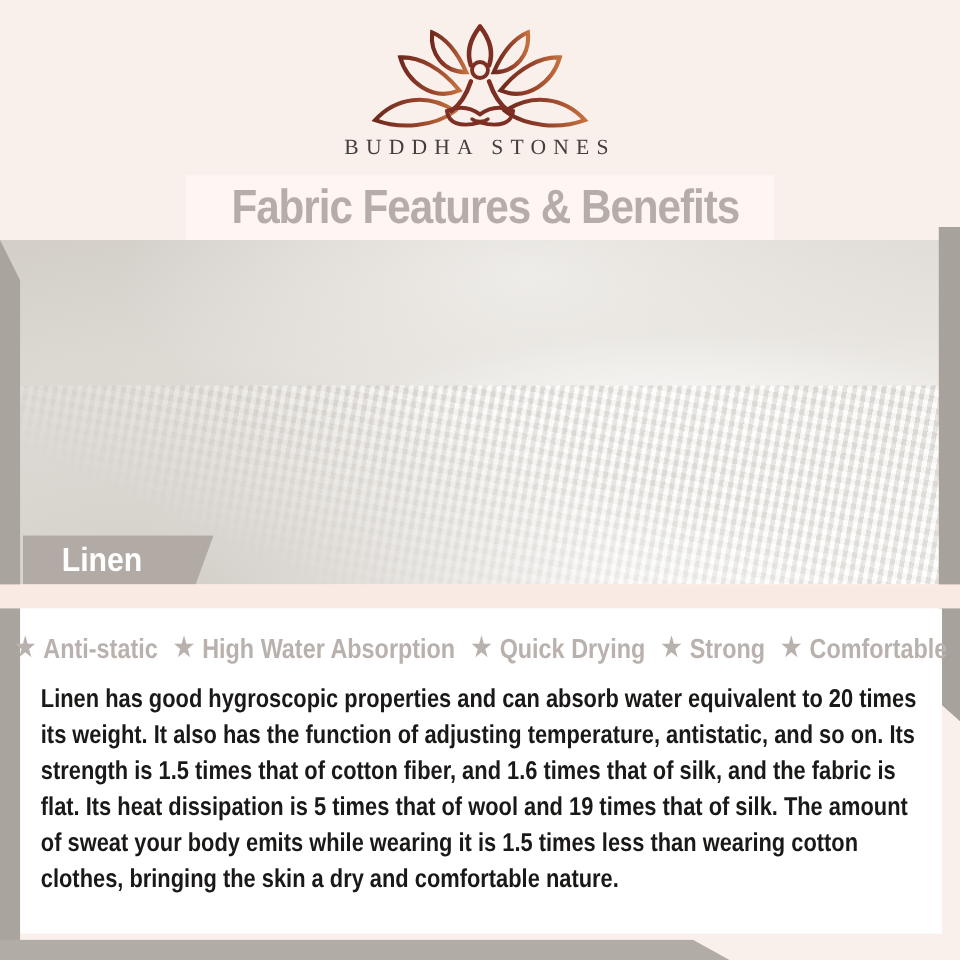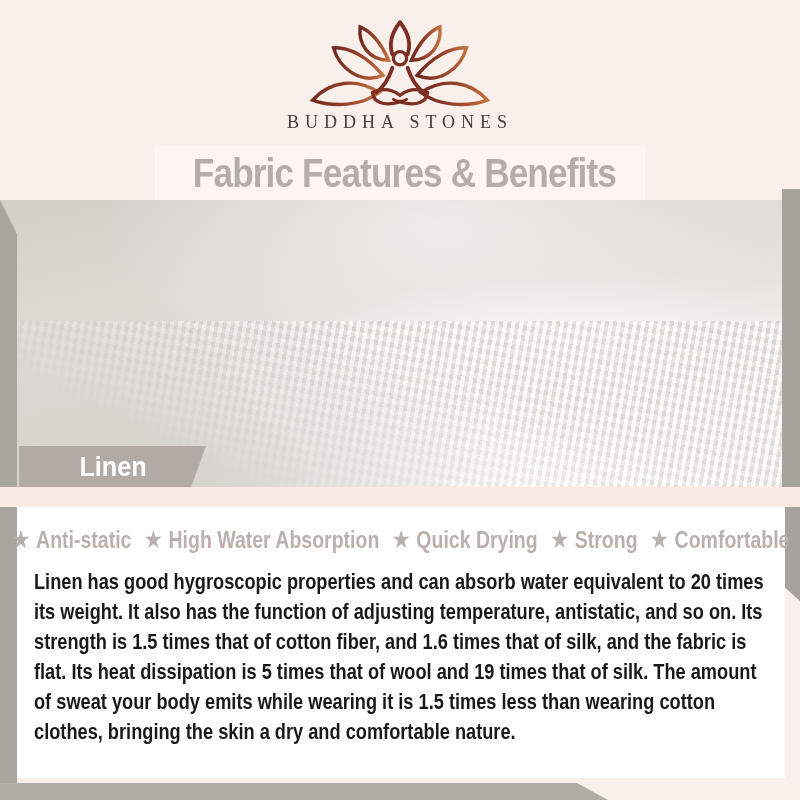--- a/index.html
+++ b/index.html
@@ -66,21 +66,21 @@
     position:absolute;left:0;top:783px;width:608px;height:17px;
     background:#b2aca7;
     clip-path:polygon(0 0,577px 0,100% 100%,0 100%);
   }
 
   
   .linen-banner{
     position:absolute;left:19px;top:446px;width:159px;height:41px;
     background:#b2aba5;
     clip-path:polygon(0 0,100% 0,calc(100% - 15px) 100%,0 100%);
-    display:flex;align-items:center;padding-left:28px;
+    display:flex;align-items:center;
   }
   .linen-banner .label{
     color:#ffffff;font-weight:700;font-size:28px;padding-left:36px;
     transform:scaleX(.9);transform-origin:0 50%;letter-spacing:0;
   }
 
   .pink-strip{position:absolute;left:0;top:487px;width:800px;height:20px;background:#f9eae4;}
 
   
   .panel{

